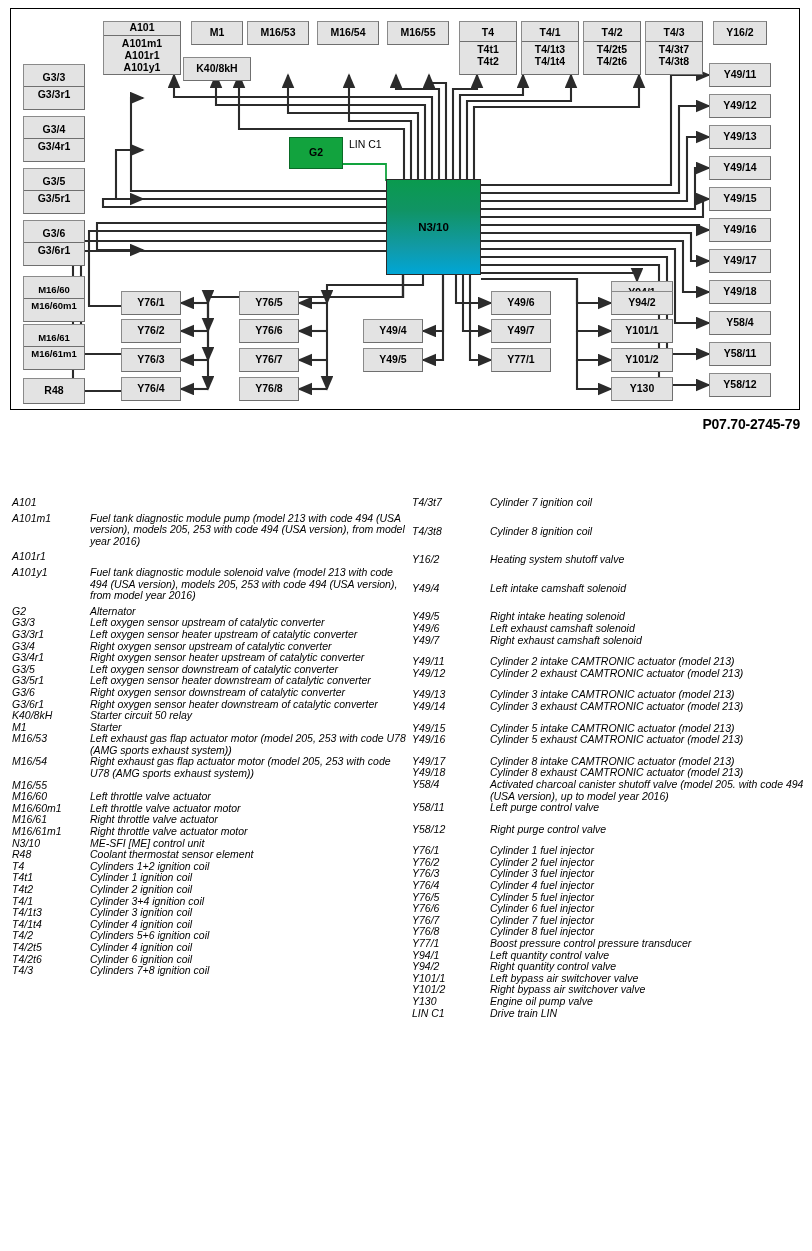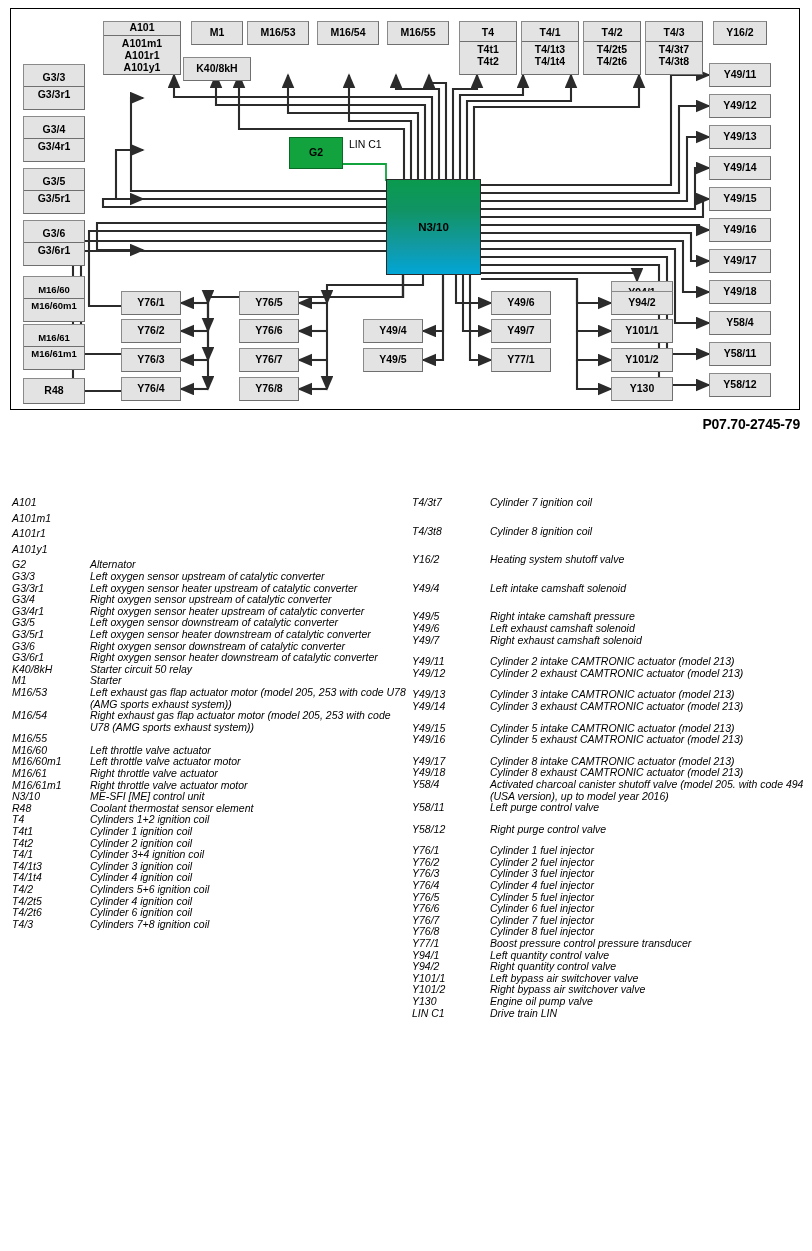--- a/index.html
+++ b/index.html
@@ -414,26 +414,28 @@
 
 <div id="figure-caption">P07.70-2745-79</div>
 
 <div id="legend">
   <div class="legend-col" id="legend-col-left">
       <div class="legend-row gap-1">
         <div class="code">A101</div>
       </div>
       <div class="legend-row gap-1">
         <div class="code">A101m1</div>
+        <div class="desc">Fuel tank diagnostic module pump (model 213 with code 494 (USA version), models 205, 253 with code 494 (USA version), from model year 2016)</div>
       </div>
       <div class="legend-row gap-1">
         <div class="code">A101r1</div>
       </div>
       <div class="legend-row gap-1">
         <div class="code">A101y1</div>
+        <div class="desc">Fuel tank diagnostic module solenoid valve (model 213 with code 494 (USA version), models 205, 253 with code 494 (USA version), from model year 2016)</div>
       </div>
       <div class="legend-row">
         <div class="code">G2</div>
         <div class="desc">Alternator</div>
       </div>
       <div class="legend-row">
         <div class="code">G3/3</div>
         <div class="desc">Left oxygen sensor upstream of catalytic converter</div>
       </div>
       <div class="legend-row">
@@ -560,21 +562,21 @@
       <div class="legend-row gap-3">
         <div class="code">Y16/2</div>
         <div class="desc">Heating system shutoff valve</div>
       </div>
       <div class="legend-row gap-3">
         <div class="code">Y49/4</div>
         <div class="desc">Left intake camshaft solenoid</div>
       </div>
       <div class="legend-row">
         <div class="code">Y49/5</div>
-        <div class="desc">Right intake camshaft pressure</div>
+        <div class="desc">Right intake heating solenoid</div>
       </div>
       <div class="legend-row">
         <div class="code">Y49/6</div>
         <div class="desc">Left exhaust camshaft solenoid</div>
       </div>
       <div class="legend-row gap-2">
         <div class="code">Y49/7</div>
         <div class="desc">Right exhaust camshaft solenoid</div>
       </div>
       <div class="legend-row">

